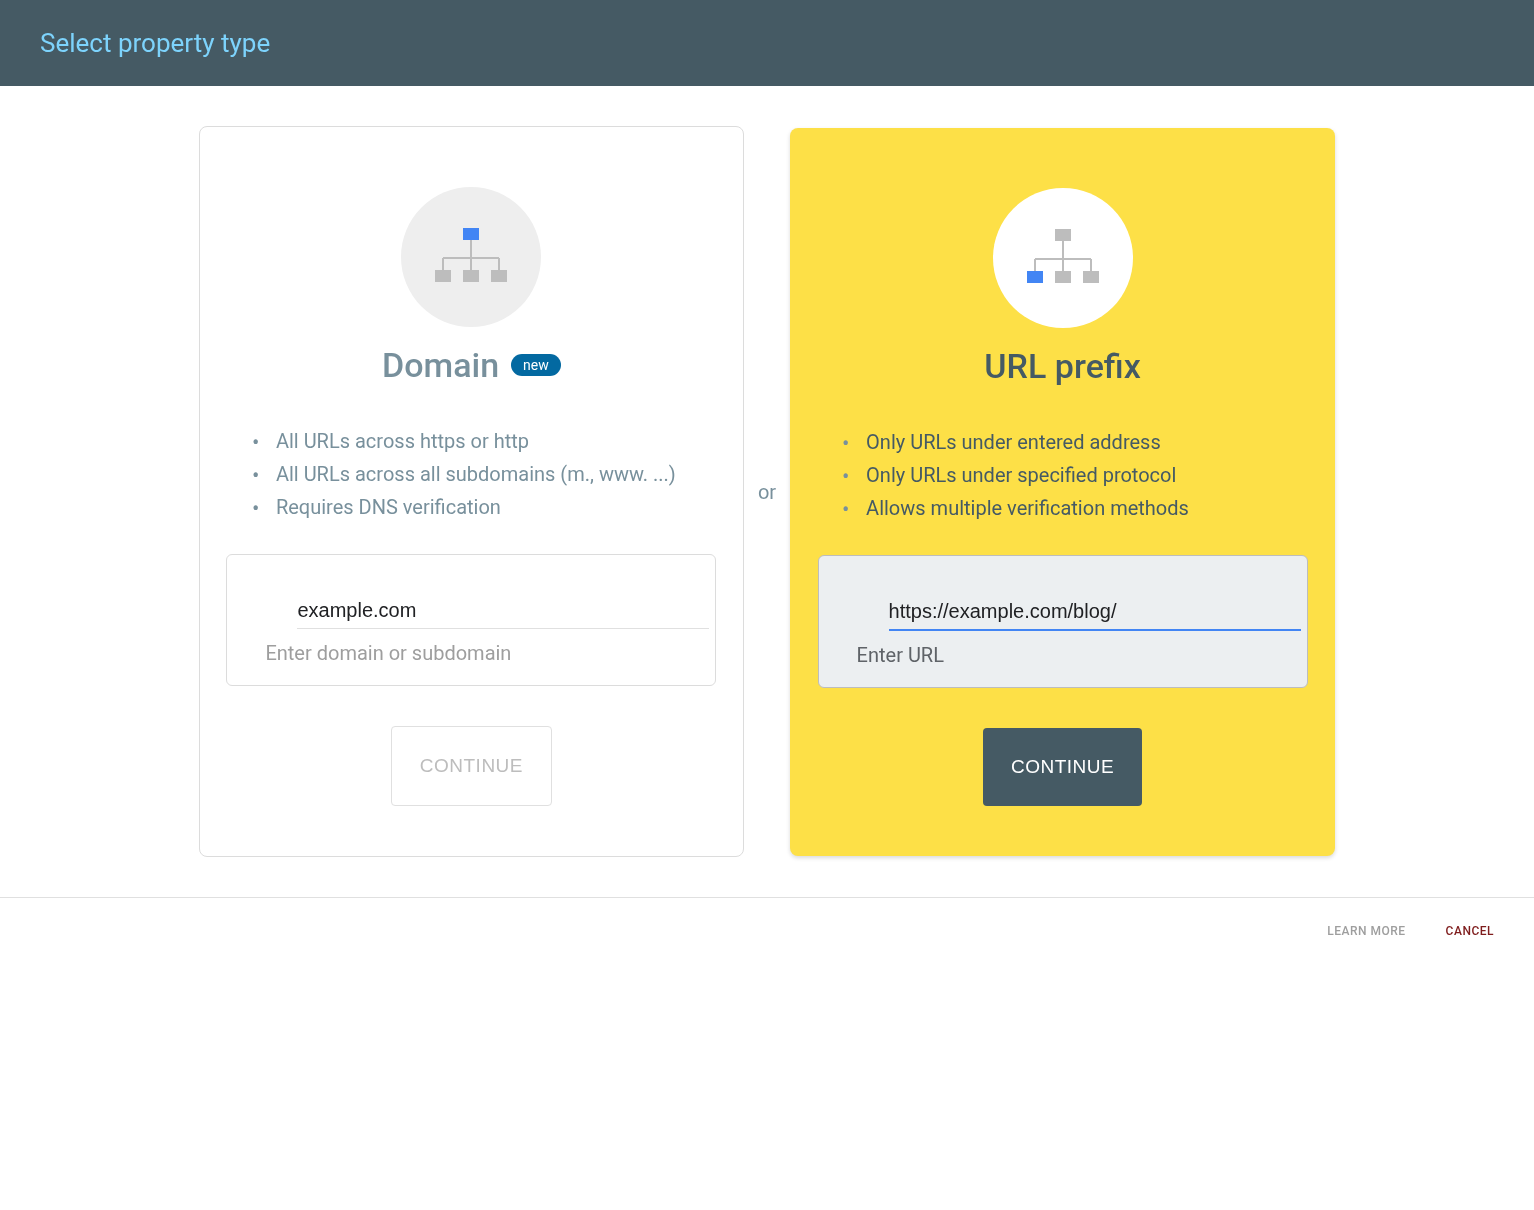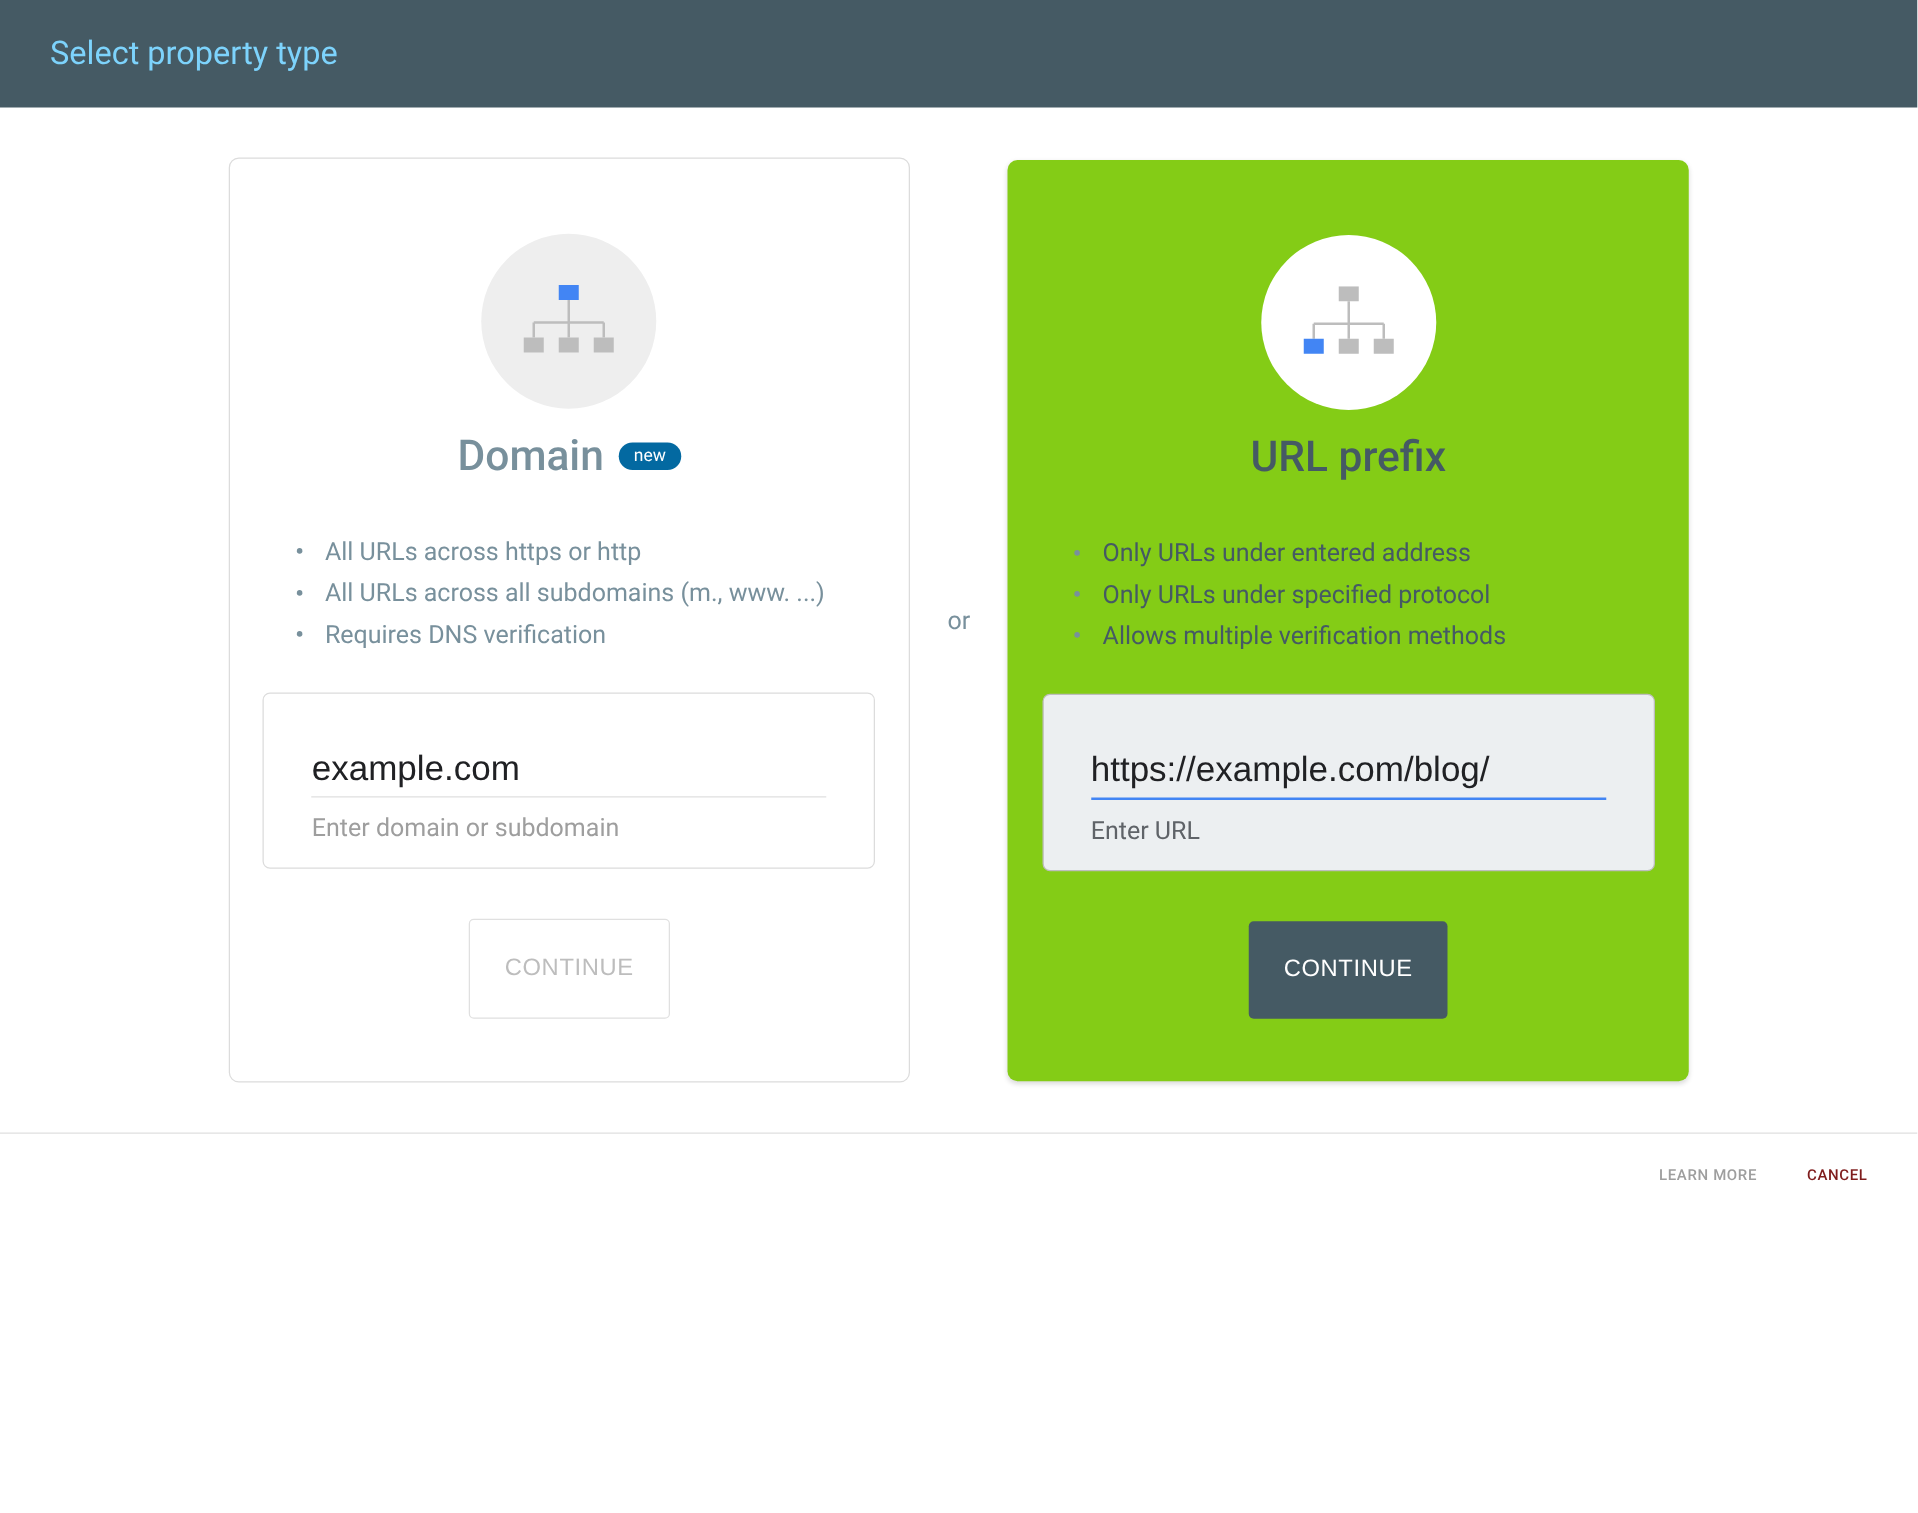--- a/index.html
+++ b/index.html
@@ -20,39 +20,39 @@
       padding: 28px 40px;
       font-size: 26px;
       font-weight: 400;
     }
     
     .content {
       display: flex;
       align-items: center;
       justify-content: center;
       padding: 40px;
-      gap: 28px;
+      gap: 12px;
     }
     
     .card {
       width: 545px;
       border: 1px solid #dcdcdc;
       border-radius: 8px;
       padding: 60px 28px 50px;
       display: flex;
       flex-direction: column;
       align-items: center;
     }
     
     .card.inactive {
       background: #fff;
     }
     
     .card.active {
-      background: #84cc16;
+      background: #fde047;
       box-shadow: 0 2px 4px rgba(0,0,0,0.15);
       border: none;
     }
     
     .icon-circle {
       width: 140px;
       height: 140px;
       border-radius: 50%;
       display: flex;
       align-items: center;
@@ -132,25 +132,26 @@
     
     .card.active .input-box {
       background: #eceff1;
       border-color: #bdbdbd;
     }
     
     .input-field {
       width: 100%;
       border: none;
       border-bottom: 1px solid #e0e0e0;
-      font-size: 28px;
+      font-size: 20px;
       padding: 6px 0;
       background: transparent;
       outline: none;
       color: #202124;
+      margin-left: 32px;
     }
     
     .card.active .input-field {
       border-bottom: 2px solid #4285f4;
     }
     
     .input-label {
       font-size: 20px;
       color: #9e9e9e;
       margin-top: 12px;

